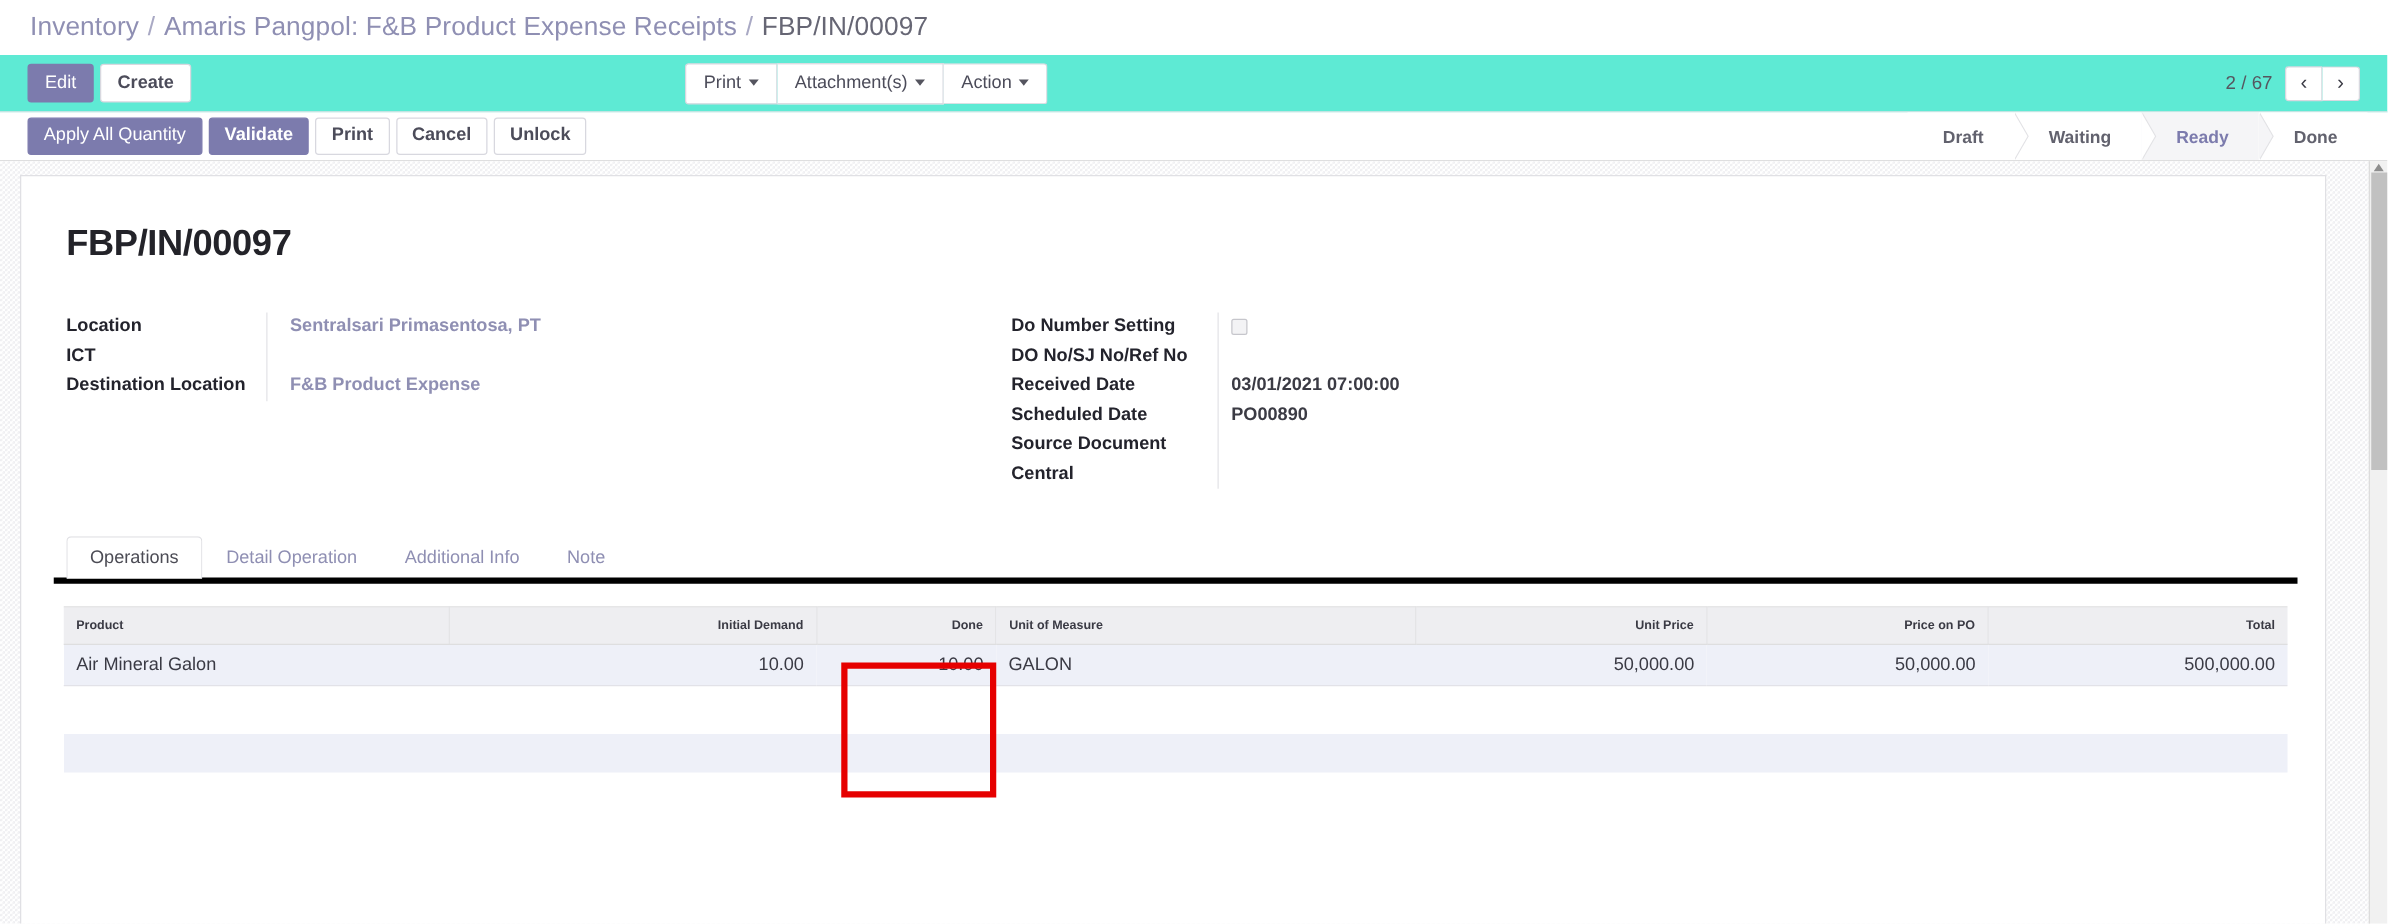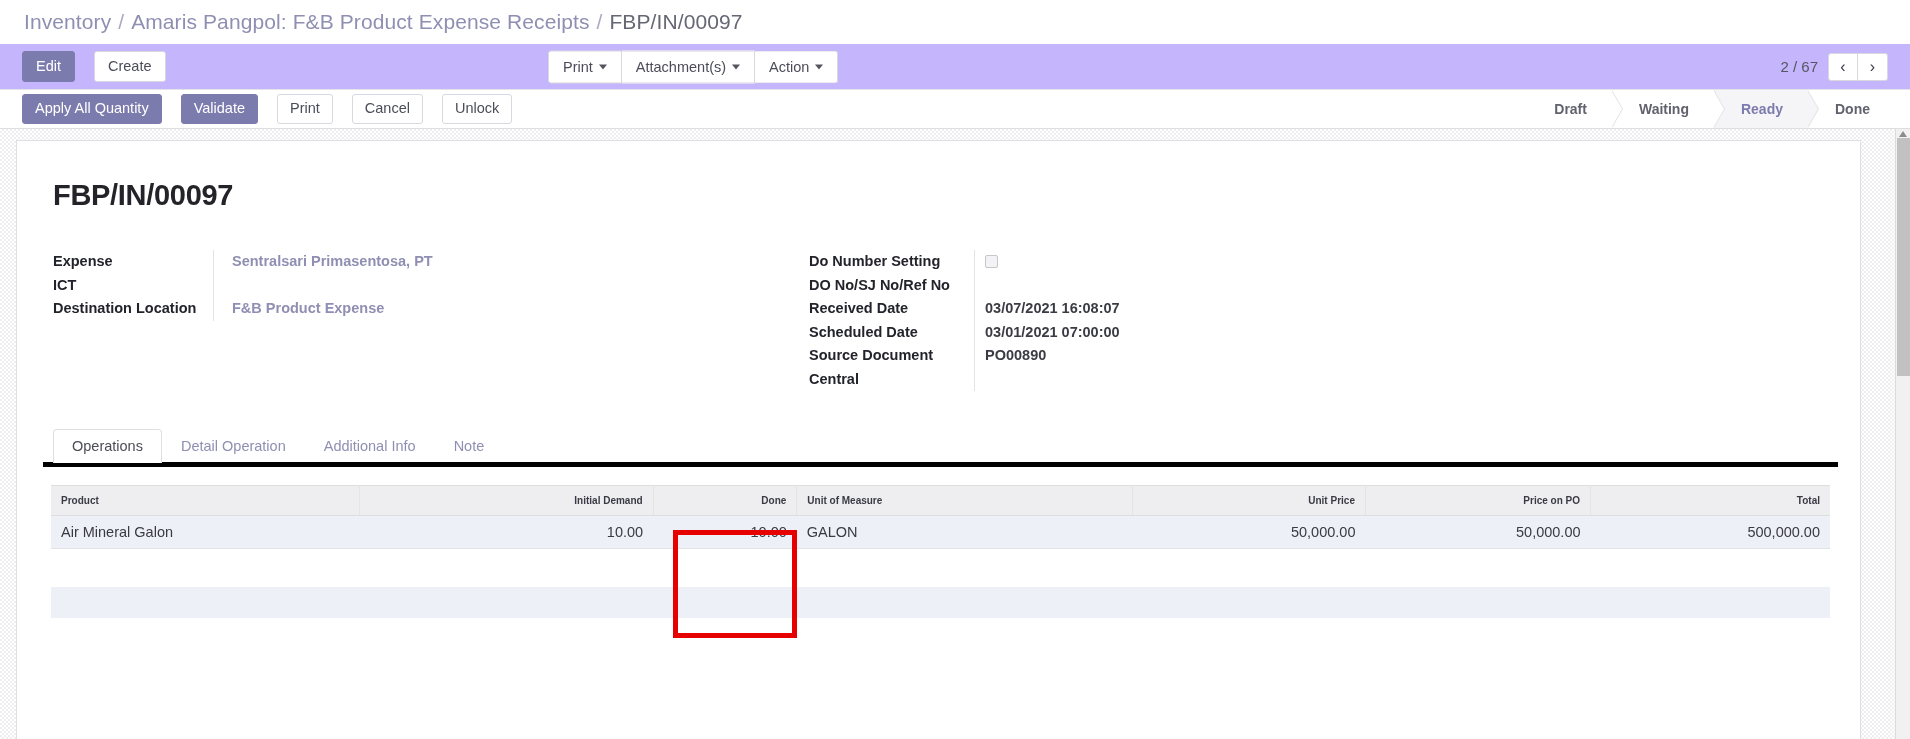--- a/index.html
+++ b/index.html
@@ -32,42 +32,42 @@
   .crumb.link { color: #8f8fb3; cursor: pointer; }
   .crumb.current { color: #666674; }
   .crumb-sep { font-size: 21px; color: #a9a9c4; margin: 0 7px; }
 
   
   .control-bar {
     height: 46px;
     padding: 0 22px 0 22px;
     display: flex;
     align-items: center;
-    background: #c4b5fd;
+    background: #5eead4;
     position: relative;
     border-bottom: 1px solid #e3e3e8;
   }
   .btn {
     font-family: "Liberation Sans", sans-serif;
     font-size: 14.5px;
     line-height: 1;
     padding: 7px 13px 8px;
     border-radius: 3px;
     border: 1px solid #d8d8df;
     background: #ffffff;
     color: #4c4c5a;
     cursor: pointer;
     white-space: nowrap;
   }
   .btn.primary {
     background: #7c7bad;
     border-color: #7c7bad;
     color: #ffffff;
   }
-  .btn + .btn { margin-left: 19px; }
+  .btn + .btn { margin-left: 5px; font-weight: bold; }
 
   .btn-group { display: flex; }
   .btn-group .gbtn {
     font-size: 14.5px;
     padding: 7px 14px 8px;
     border: 1px solid #d8d8df;
     background: #ffffff;
     color: #4c4c5a;
     cursor: pointer;
     white-space: nowrap;
@@ -406,21 +406,21 @@
   <div class="sheet-bg">
     <div class="sheet">
 
       <div class="doc-title">FBP/IN/00097</div>
 
       <div class="form-grid">
 
         <div class="form-col">
           <div class="col-wrap">
             <div class="col-left-labels" style="width:160px;">
-              <div class="fl-line">Expense</div>
+              <div class="fl-line">Location</div>
               <div class="fl-line">ICT</div>
               <div class="fl-line">Destination Location</div>
             </div>
             <div class="divider-col"></div>
             <div class="col-right-values">
               <div class="fv-line f-value">Sentralsari Primasentosa, PT</div>
               <div class="fv-line f-value"></div>
               <div class="fv-line f-value">F&amp;B Product Expense</div>
             </div>
           </div>
@@ -433,21 +433,20 @@
               <div class="fl-line">DO No/SJ No/Ref No</div>
               <div class="fl-line">Received Date</div>
               <div class="fl-line">Scheduled Date</div>
               <div class="fl-line">Source Document</div>
               <div class="fl-line">Central</div>
             </div>
             <div class="divider-col"></div>
             <div class="col-right-values">
               <div class="fv-line"><span class="chk"></span></div>
               <div class="fv-line f-value dark"></div>
-              <div class="fv-line f-value dark">03/07/2021 16:08:07</div>
               <div class="fv-line f-value dark">03/01/2021 07:00:00</div>
               <div class="fv-line f-value dark">PO00890</div>
               <div class="fv-line f-value dark"></div>
             </div>
           </div>
         </div>
       </div>
 
       <div class="notebook">
         <div class="tabs">

